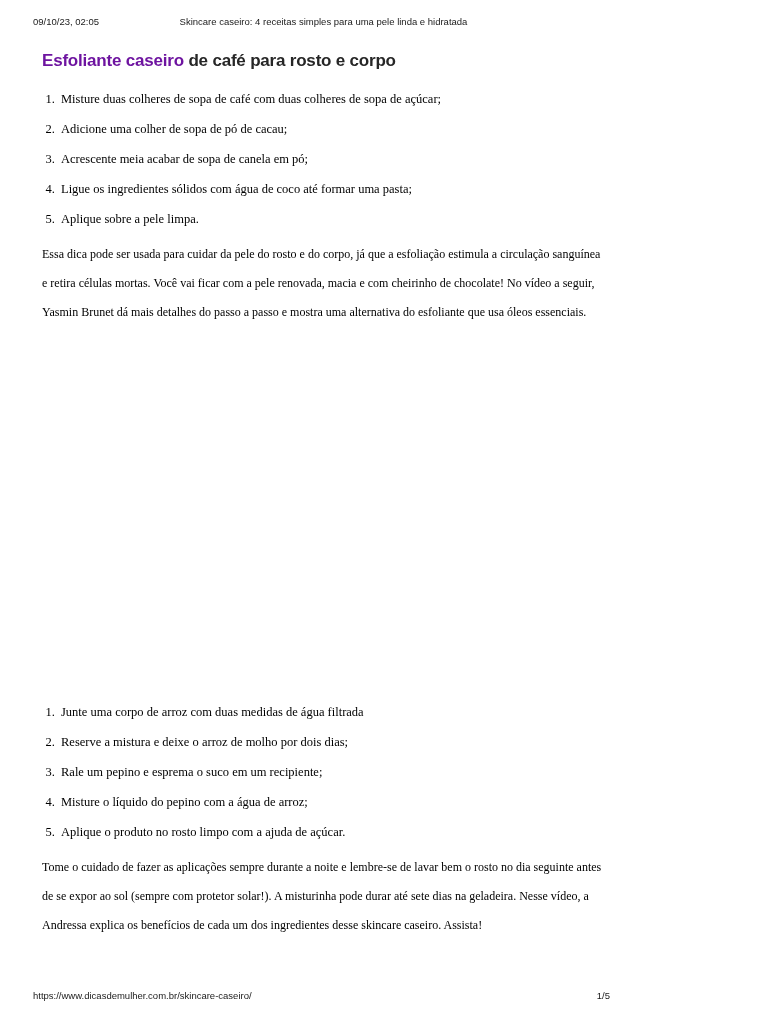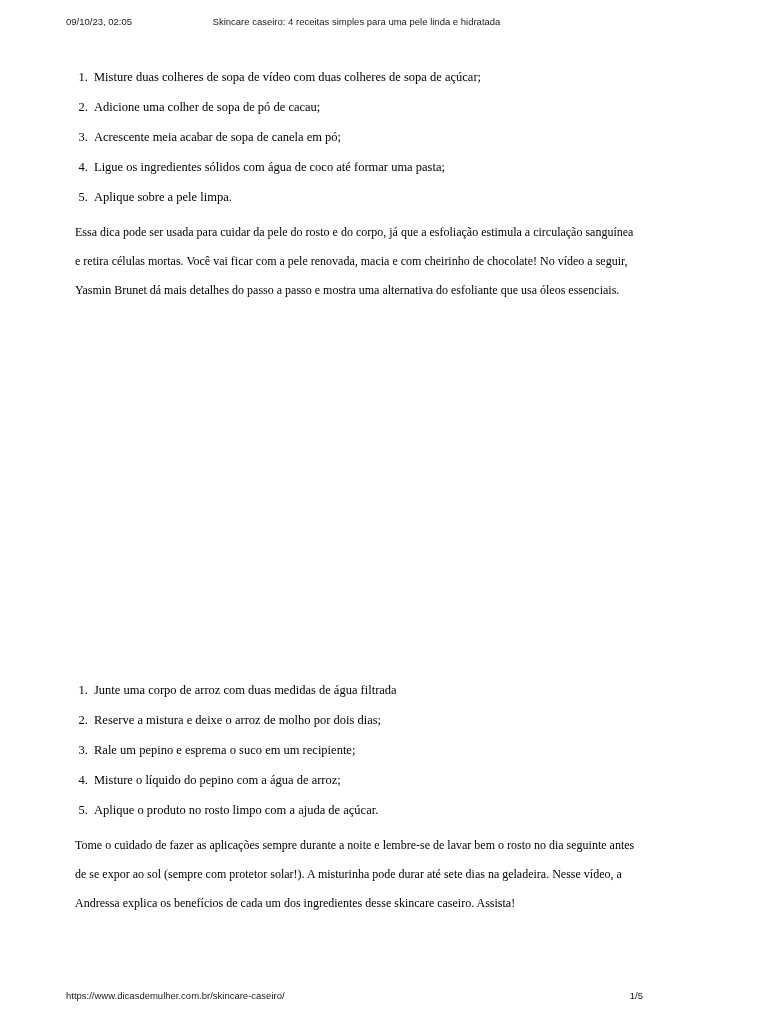--- a/index.html
+++ b/index.html
@@ -8,21 +8,20 @@
     background: #ffffff;
   }
   .page {
     position: relative;
     width: 647px;
     height: 1024px;
     background: #ffffff;
     overflow: hidden;
     font-family: "Liberation Serif", serif;
     color: #000000;
-    margin-left: 33px;
   }
 
   
   .print-meta {
     position: absolute;
     left: 33px;
     right: 33px;
     font-family: "Liberation Sans", sans-serif;
     font-size: 9.5px;
     color: #1a1a1a;
@@ -81,23 +80,26 @@
 
 <div class="page">
 
   <div class="print-meta print-header">
     <span class="meta-left">09/10/23, 02:05</span>
     <span class="meta-center">Skincare caseiro: 4 receitas simples para uma pele linda e hidratada</span>
   </div>
 
   <div class="article">
 
+    <h2 class="recipe-heading">
+      <span class="heading-link">Esfoliante caseiro</span><span> de café para rosto e corpo</span>
+    </h2>
 
     <ol class="steps">
-      <li>Misture duas colheres de sopa de vídeo com duas colheres de sopa de açúcar;</li>
+      <li>Misture duas colheres de sopa de café com duas colheres de sopa de açúcar;</li>
       <li>Adicione uma colher de sopa de pó de cacau;</li>
       <li>Acrescente meia acabar de sopa de canela em pó;</li>
       <li>Ligue os ingredientes sólidos com água de coco até formar uma pasta;</li>
       <li>Aplique sobre a pele limpa.</li>
     </ol>
 
     <p class="body-paragraph">Essa dica pode ser usada para cuidar da pele do rosto e do corpo, já que a esfoliação estimula a circulação sanguínea e retira células mortas. Você vai ficar com a pele renovada, macia e com cheirinho de chocolate! No vídeo a seguir, Yasmin Brunet dá mais detalhes do passo a passo e mostra uma alternativa do esfoliante que usa óleos essenciais.</p>
 
     <div class="video-placeholder"></div>
 

